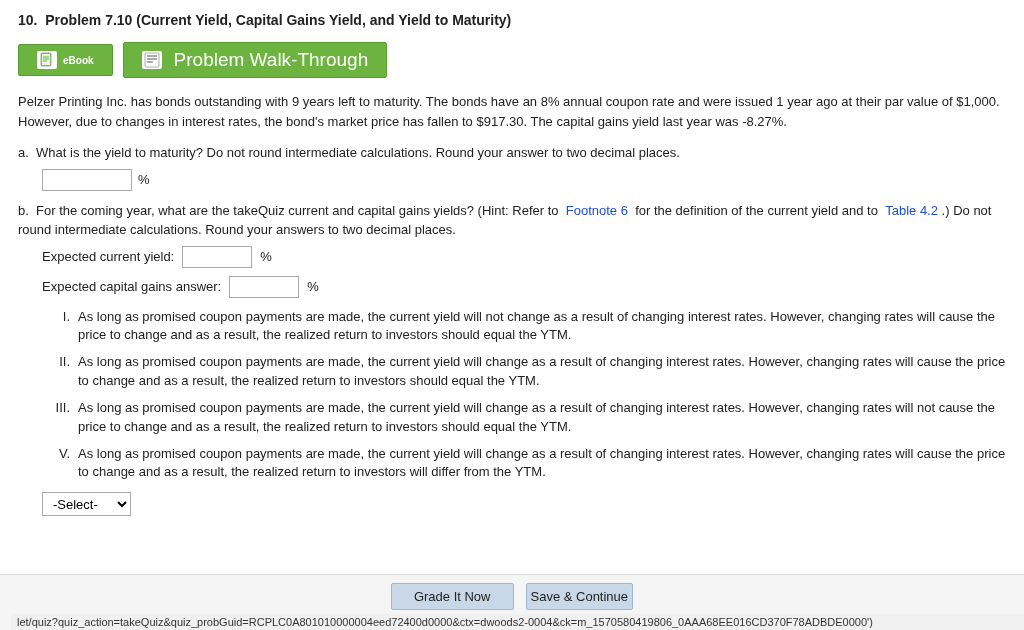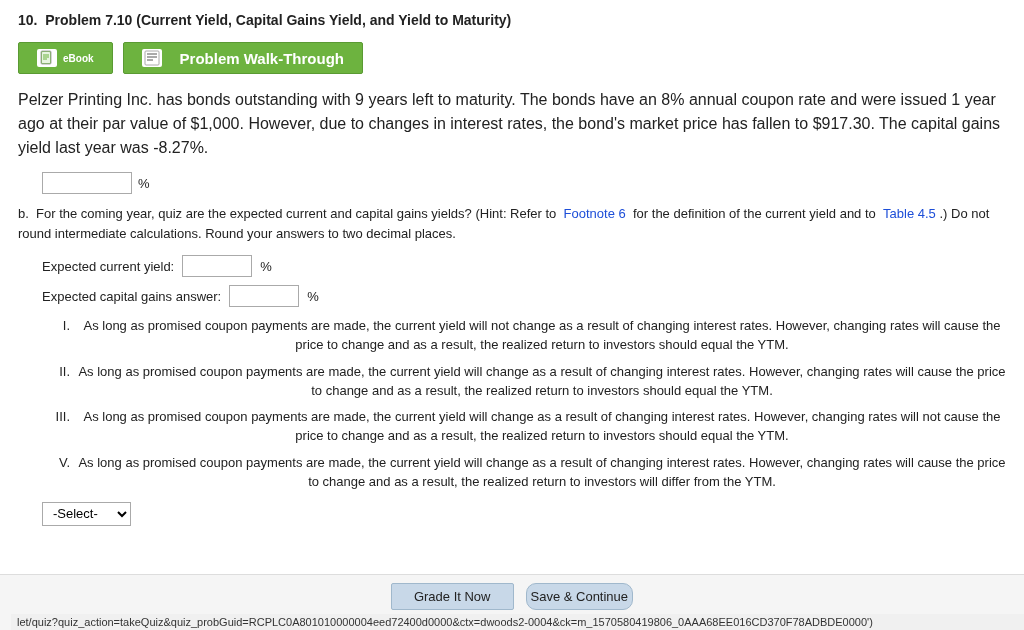--- a/index.html
+++ b/index.html
@@ -35,42 +35,42 @@
       font-weight: bold;
       font-size: 10px;
       padding: 6px 18px;
       border: 1px solid #5a9a33;
       cursor: pointer;
       border-radius: 2px;
     }
     .btn-walkthrough {
       display: flex;
       align-items: center;
-      gap: 18px;
+      gap: 12px;
       background: #6db33f;
       color: #fff;
-      font-weight: bold;
-      font-size: 15px;
+      font-weight: normal;
+      font-size: 19px;
       padding: 6px 18px;
       border: 1px solid #5a9a33;
       cursor: pointer;
       border-radius: 2px;
     }
     .btn-icon {
       width: 20px;
       height: 18px;
       background: #fff;
       display: flex;
       align-items: center;
       justify-content: center;
       border-radius: 2px;
     }
     .book-icon-svg { width: 16px; height: 16px; }
     .problem-text {
-      font-size: 16px;
+      font-size: 13px;
       line-height: 1.5;
       margin-bottom: 12px;
     }
     .part {
       margin-bottom: 10px;
     }
     .part-label {
       font-size: 13px;
       line-height: 1.5;
     }
@@ -92,21 +92,21 @@
       width: 70px;
       height: 22px;
       padding: 2px 4px;
       font-size: 13px;
     }
     .percent-label {
       font-size: 13px;
     }
     .part-b-inputs {
       margin-left: 24px;
-      margin-top: 12px;
+      margin-top: 6px;
     }
     .part-b-row {
       display: flex;
       align-items: center;
       gap: 8px;
       margin-bottom: 8px;
     }
     .part-c-list {
       margin-left: 24px;
       margin-top: 8px;
@@ -119,21 +119,20 @@
     }
     .roman-label {
       min-width: 28px;
       text-align: right;
       font-size: 13px;
     }
     .item-text {
       font-size: 13px;
       line-height: 1.45;
       flex: 1;
-      text-align: center;
     }
     .link-text {
       color: #1d4ed8;
       text-decoration: none;
     }
     .select-row {
       margin-top: 10px;
       margin-left: 24px;
     }
     .select-box {
@@ -170,21 +169,21 @@
       cursor: pointer;
       border-radius: 2px;
     }
     .btn-save {
       background: #c8d8e8;
       border: 1px solid #a0b8cc;
       color: #222;
       font-size: 13px;
       padding: 5px 4px;
       cursor: pointer;
-      border-radius: 10px;
+      border-radius: 2px;
     }
     .footer-link {
       color: #1a6eb5;
       font-size: 12px;
       text-decoration: underline;
       cursor: pointer;
     }
     .url-bar {
       position: fixed;
       bottom: 0;
@@ -233,33 +232,37 @@
       </div>
       <span>Problem Walk-Through</span>
     </button>
   </div>
 
   <div class="problem-text">
     <span>Pelzer Printing Inc. has bonds outstanding with 9 years left to maturity. The bonds have an 8% annual coupon rate and were issued 1 year ago at their par value of $1,000. However, due to changes in interest rates, the bond's market price has fallen to $917.30. The capital gains yield last year was -8.27%.</span>
   </div>
 
   <div class="part">
+    <div class="part-label">
+      <span>a.</span>
+      &nbsp;<span>What is the yield to maturity? Do not round intermediate calculations. Round your answer to two decimal places.</span>
+    </div>
     <div class="input-row">
       <input type="text" class="text-input" style="">
       <span class="percent-label">%</span>
     </div>
   </div>
 
   <div class="part">
     <div class="part-label">
       <span>b.</span>
-      &nbsp;<span>For the coming year, quiz are the expected current and capital gains yields? (Hint: Refer to</span>
+      &nbsp;<span>For the coming year, what are the takeQuiz current and capital gains yields? (Hint: Refer to</span>
       &nbsp;<a href="#" class="link-text">Footnote 6</a>
       &nbsp;<span>for the definition of the current yield and to</span>
-      &nbsp;<a href="#" class="link-text">Table 4.5</a>
+      &nbsp;<a href="#" class="link-text">Table 4.2</a>
       <span>.) Do not round intermediate calculations. Round your answers to two decimal places.</span>
     </div>
     <div class="part-b-inputs">
       <div class="part-b-row">
         <span>Expected current yield:</span>
         <input type="text" class="text-input-sm" style="">
         <span class="percent-label">%</span>
       </div>
       <div class="part-b-row">
         <span>Expected capital gains answer:</span>

